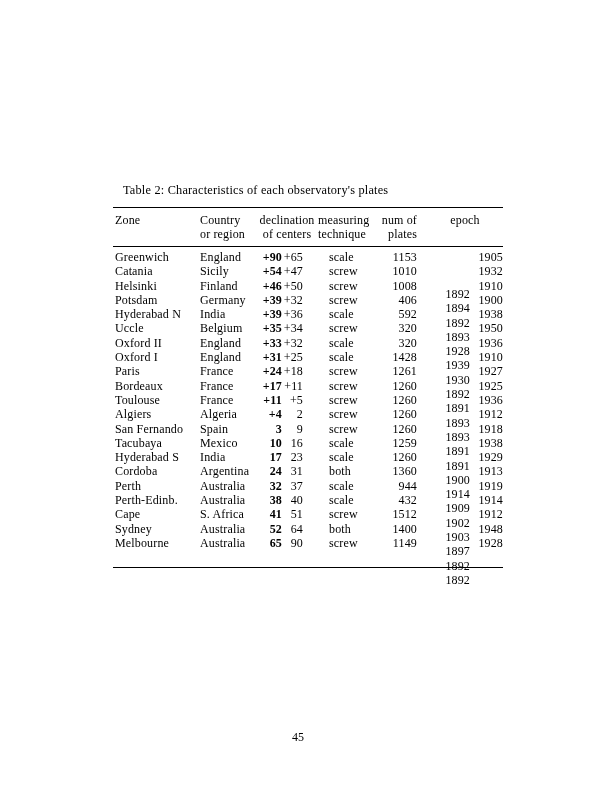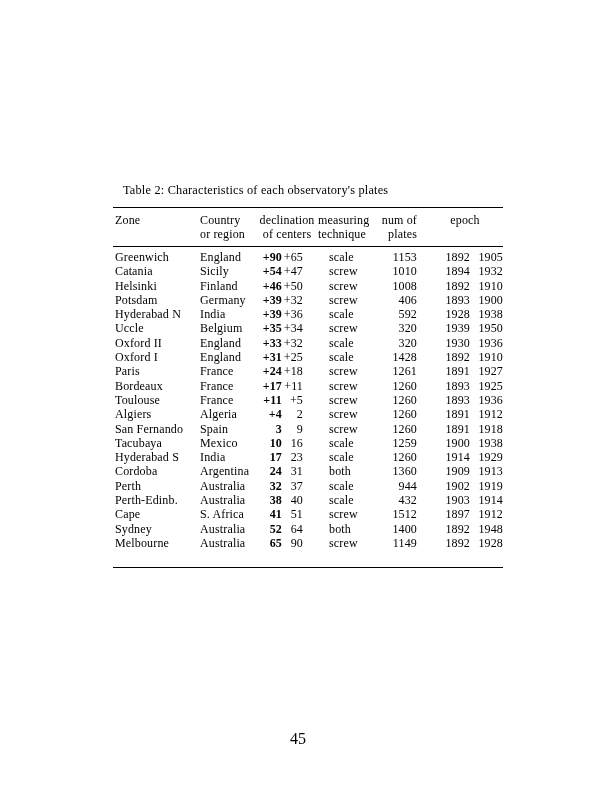--- a/index.html
+++ b/index.html
@@ -52,30 +52,30 @@
 
   .tbody { position: absolute; top: 43px; left: 0; width: 390px; }
   .trow { position: relative; height: 14.3px; }
   .c { position: absolute; top: 0; line-height: 14.3px; white-space: nowrap; }
   .c.zone    { left: 2px; }
   .c.country { left: 87px; }
   .c.dec1    { left: 128px; width: 41px; text-align: right; font-weight: bold; }
   .c.dec2    { left: 164px; width: 26px; text-align: right; }
   .c.tech    { left: 216px; }
   .c.num     { left: 262px; width: 42px; text-align: right; }
-  .c.ep1     { left: 326px; width: 31px; text-align: right; }
+  .c.ep1     { left: 326px; width: 31px; text-align: right; margin-top: 37px; }
   .c.ep2     { left: 359px; width: 31px; text-align: right; }
 
   .page-number {
     position: absolute;
     top: 730px;
     left: 0;
     width: 596px;
     text-align: center;
-    font-size: 16px;
+    font-size: 12px;
   }
 </style>
 </head>
 <body>
 
 <div class="page">
 
   <div class="caption">Table 2: Characteristics of each observatory's plates</div>
 
   <div class="obs-table">

